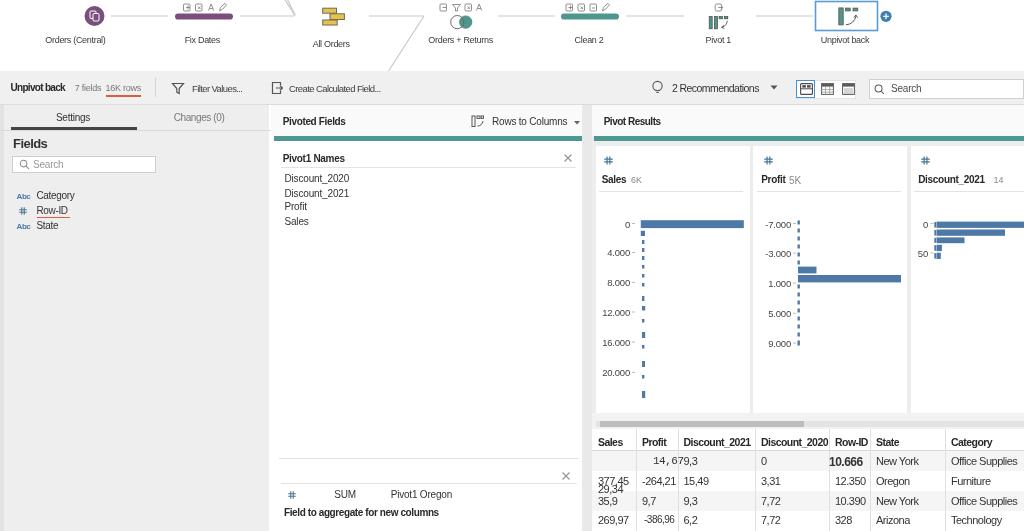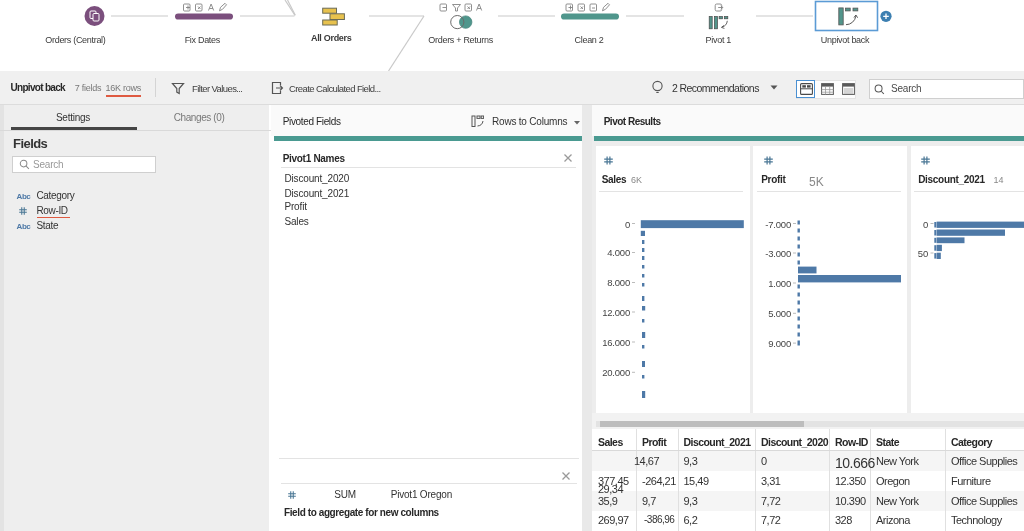--- a/index.html
+++ b/index.html
@@ -91,21 +91,21 @@
   </g>
   <path d="M 846 24.7 a 10 10 0 0 0 9.8 -8.5" fill="none" stroke="#555" stroke-width="1"></path>
   <path d="M 854 17.5 l 1.9 -2.5 1.7 2.7" fill="none" stroke="#555" stroke-width="1"></path>
 
   <circle cx="886" cy="16.3" r="5.6" fill="#3c7fb1"></circle>
   <path d="M 883.2 16.3 h 5.6 M 886 13.5 v 5.6" stroke="#fff" stroke-width="1.3"></path>
 </svg>
 
 <div class="lbl" style="left:75.4px;top:35.8px;">Orders (Central)</div>
 <div class="lbl" style="left:202.3px;top:35.8px;">Fix Dates</div>
-<div class="lbl" style="left:331.2px;top:34px;font-weight:bold;">All Orders</div>
+<div class="lbl" style="left:331.2px;top:40px;">All Orders</div>
 <div class="lbl" style="left:460.6px;top:35.8px;">Orders + Returns</div>
 <div class="lbl" style="left:589px;top:35.8px;">Clean 2</div>
 <div class="lbl" style="left:718.3px;top:35.8px;">Pivot 1</div>
 <div class="lbl" style="left:845px;top:35.8px;">Unpivot back</div>
 
 <div class="abs" style="left:0;top:71px;width:1024px;height:33px;background:#f0f0f0;border-bottom:1px solid #dcdcdc;">
   <div class="abs" style="left:10.5px;top:11px;font-size:10px;letter-spacing:-0.7px;font-weight:bold;color:#282828;">Unpivot back</div>
   <div class="abs" style="left:74.7px;top:12px;font-size:9px;letter-spacing:-0.25px;color:#787878;">7 fields</div>
   <div class="abs" style="left:105.6px;top:12px;font-size:9px;letter-spacing:-0.25px;color:#787878;">16K rows</div>
   <div class="abs" style="left:105.5px;top:23.5px;width:35px;height:2px;background:#df5a41;"></div>
@@ -175,21 +175,21 @@
         <path d="M3.1 0.4 V8.6 M5.9 0.4 V8.6 M0.2 3.1 H8.8 M0.2 5.9 H8.8" stroke="#4a7795" stroke-width="1.2" fill="none"></path>
       </svg>
   <div class="abs" style="left:36.5px;top:100px;font-size:10px;letter-spacing:-0.35px;color:#333;">Row-ID</div>
   <div class="abs" style="left:36.5px;top:111.5px;width:33px;height:1.6px;background:#df5a41;"></div>
   <div class="abs" style="left:16.5px;top:116.5px;font-size:8px;letter-spacing:-0.4px;font-weight:bold;color:#4e79a7;">Abc</div>
   <div class="abs" style="left:36.5px;top:115px;font-size:10px;letter-spacing:-0.35px;color:#333;">State</div>
 </div>
 
 <div class="abs" style="left:271px;top:105px;width:311px;height:426px;background:#fff;">
   <div class="abs" style="left:0;top:0;width:311px;height:31px;background:#fafafa;"></div>
-  <div class="abs" style="left:11.7px;top:11px;font-size:10px;letter-spacing:-0.35px;font-weight:normal;color:#282828;">Pivoted Fields</div>
+  <div class="abs" style="left:11.7px;top:11px;font-size:10px;letter-spacing:-0.35px;font-weight:bold;color:#282828;">Pivoted Fields</div>
   <svg class="abs" style="left:200px;top:10px" width="13" height="13" viewBox="0 0 13 13">
     <g fill="none" stroke="#555" stroke-width="1">
       <rect x="1" y="1" width="3" height="10.5"></rect>
       <rect x="6" y="1" width="3" height="2.4"></rect>
       <rect x="10.2" y="1" width="2.4" height="2.4"></rect>
     </g>
     <path d="M 6.5 11 a 6 6 0 0 0 5.5 -5" fill="none" stroke="#555" stroke-width="1"></path>
   </svg>
   <div class="abs" style="left:221px;top:10.5px;font-size:10px;letter-spacing:-0.2px;color:#333;">Rows to Columns</div>
   <svg class="abs" style="left:302px;top:15px" width="8" height="6" viewBox="0 0 8 6">
@@ -235,21 +235,21 @@
         <path d="M3.1 0.4 V8.6 M5.9 0.4 V8.6 M0.2 3.1 H8.8 M0.2 5.9 H8.8" stroke="#4a7795" stroke-width="1.2" fill="none"></path>
       </svg>
   <div class="abs" style="left:9.7px;top:68.5px;font-size:10px;letter-spacing:-0.3px;font-weight:bold;color:#282828;">Sales</div>
   <div class="abs" style="left:39.1px;top:70px;font-size:9px;color:#888;">6K</div>
   <div class="abs" style="left:7px;top:86px;width:144px;height:1px;background:#e3e3e3;"></div>
 
   <svg class="abs" style="left:171.8px;top:51px" width="9" height="9" viewBox="0 0 9 9">
         <path d="M3.1 0.4 V8.6 M5.9 0.4 V8.6 M0.2 3.1 H8.8 M0.2 5.9 H8.8" stroke="#4a7795" stroke-width="1.2" fill="none"></path>
       </svg>
   <div class="abs" style="left:169.2px;top:68.5px;font-size:10px;letter-spacing:-0.3px;font-weight:bold;color:#282828;">Profit</div>
-  <div class="abs" style="left:217px;top:70px;font-size:12px;color:#888;">5K</div>
+  <div class="abs" style="left:197px;top:70px;font-size:10px;color:#888;">5K</div>
   <div class="abs" style="left:165px;top:86px;width:144px;height:1px;background:#e3e3e3;"></div>
 
   <svg class="abs" style="left:328.8px;top:51px" width="9" height="9" viewBox="0 0 9 9">
         <path d="M3.1 0.4 V8.6 M5.9 0.4 V8.6 M0.2 3.1 H8.8 M0.2 5.9 H8.8" stroke="#4a7795" stroke-width="1.2" fill="none"></path>
       </svg>
   <div class="abs" style="left:326.2px;top:68.5px;font-size:10px;letter-spacing:-0.3px;font-weight:bold;color:#282828;">Discount_2021</div>
   <div class="abs" style="left:401.5px;top:70px;font-size:9px;color:#888;">14</div>
   <div class="abs" style="left:322px;top:86px;width:110px;height:1px;background:#e3e3e3;"></div>
 
   <svg class="abs" style="left:0;top:0" width="432" height="310" viewBox="0 0 432 310">
@@ -348,24 +348,24 @@
 
   <div class="abs" style="left:6px;top:331px;font-size:10.5px;letter-spacing:-0.55px;font-weight:bold;color:#282828;">Sales</div>
   <div class="abs" style="left:50px;top:331px;font-size:10.5px;letter-spacing:-0.55px;font-weight:bold;color:#282828;">Profit</div>
   <div class="abs" style="left:91.5px;top:331px;font-size:10.5px;letter-spacing:-0.55px;font-weight:bold;color:#282828;">Discount_2021</div>
   <div class="abs" style="left:169px;top:331px;font-size:10.5px;letter-spacing:-0.55px;font-weight:bold;color:#282828;">Discount_2020</div>
   <div class="abs" style="left:243px;top:331px;font-size:10.5px;letter-spacing:-0.55px;font-weight:bold;color:#282828;">Row-ID</div>
   <div class="abs" style="left:284px;top:331px;font-size:10.5px;letter-spacing:-0.55px;font-weight:bold;color:#282828;">State</div>
   <div class="abs" style="left:359px;top:331px;font-size:10.5px;letter-spacing:-0.55px;font-weight:bold;color:#282828;">Category</div>
 
   <div class="abs" style="left:6px;top:349.5px;font-size:11px;letter-spacing:-0.5px;color:#333;margin-top:28px;">29,34</div>
-  <div class="abs" style="left:42px;top:349.5px;font-size:11px;letter-spacing:-0.5px;color:#333;">14,67</div>
+  <div class="abs" style="left:61px;top:349.5px;font-size:11px;letter-spacing:-0.5px;color:#333;font-family:Liberation Mono, monospace;">14,67</div>
   <div class="abs" style="left:91.5px;top:349.5px;font-size:11px;letter-spacing:-0.5px;color:#333;">9,3</div>
   <div class="abs" style="left:169px;top:349.5px;font-size:11px;letter-spacing:-0.5px;color:#333;">0</div>
-  <div class="abs" style="left:243px;top:349.5px;font-size:14px;letter-spacing:-0.5px;color:#333;">10.666</div>
+  <div class="abs" style="left:237px;top:349.5px;font-size:12px;letter-spacing:-0.5px;color:#333;font-weight:bold;">10.666</div>
   <div class="abs" style="left:284px;top:349.5px;font-size:11px;letter-spacing:-0.5px;color:#333;">New York</div>
   <div class="abs" style="left:359px;top:349.5px;font-size:11px;letter-spacing:-0.5px;color:#333;">Office Supplies</div>
 
   <div class="abs" style="left:6px;top:369.5px;font-size:11px;letter-spacing:-0.5px;color:#333;">377,45</div>
   <div class="abs" style="left:50px;top:369.5px;font-size:11px;letter-spacing:-0.5px;color:#333;">-264,21</div>
   <div class="abs" style="left:91.5px;top:369.5px;font-size:11px;letter-spacing:-0.5px;color:#333;">15,49</div>
   <div class="abs" style="left:169px;top:369.5px;font-size:11px;letter-spacing:-0.5px;color:#333;">3,31</div>
   <div class="abs" style="left:243px;top:369.5px;font-size:11px;letter-spacing:-0.5px;color:#333;">12.350</div>
   <div class="abs" style="left:284px;top:369.5px;font-size:11px;letter-spacing:-0.5px;color:#333;">Oregon</div>
   <div class="abs" style="left:359px;top:369.5px;font-size:11px;letter-spacing:-0.5px;color:#333;">Furniture</div>

